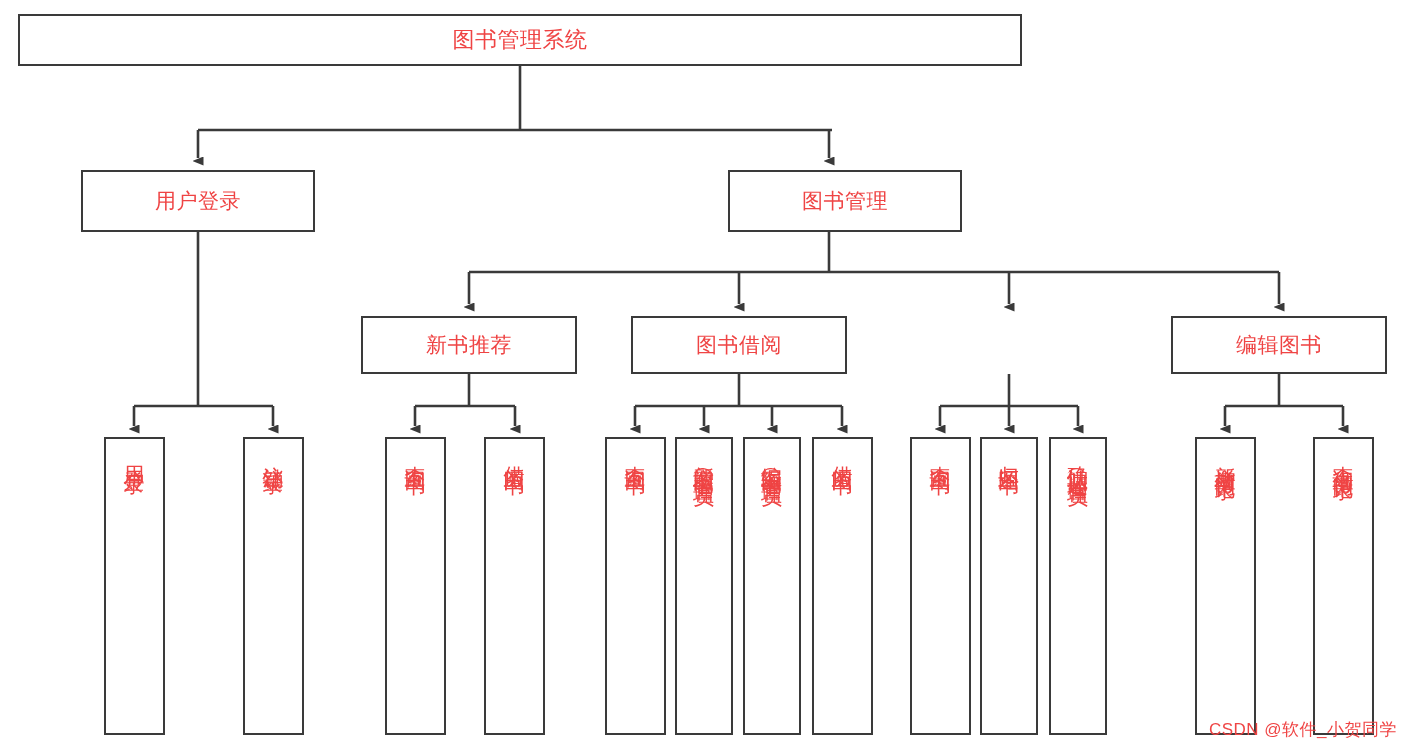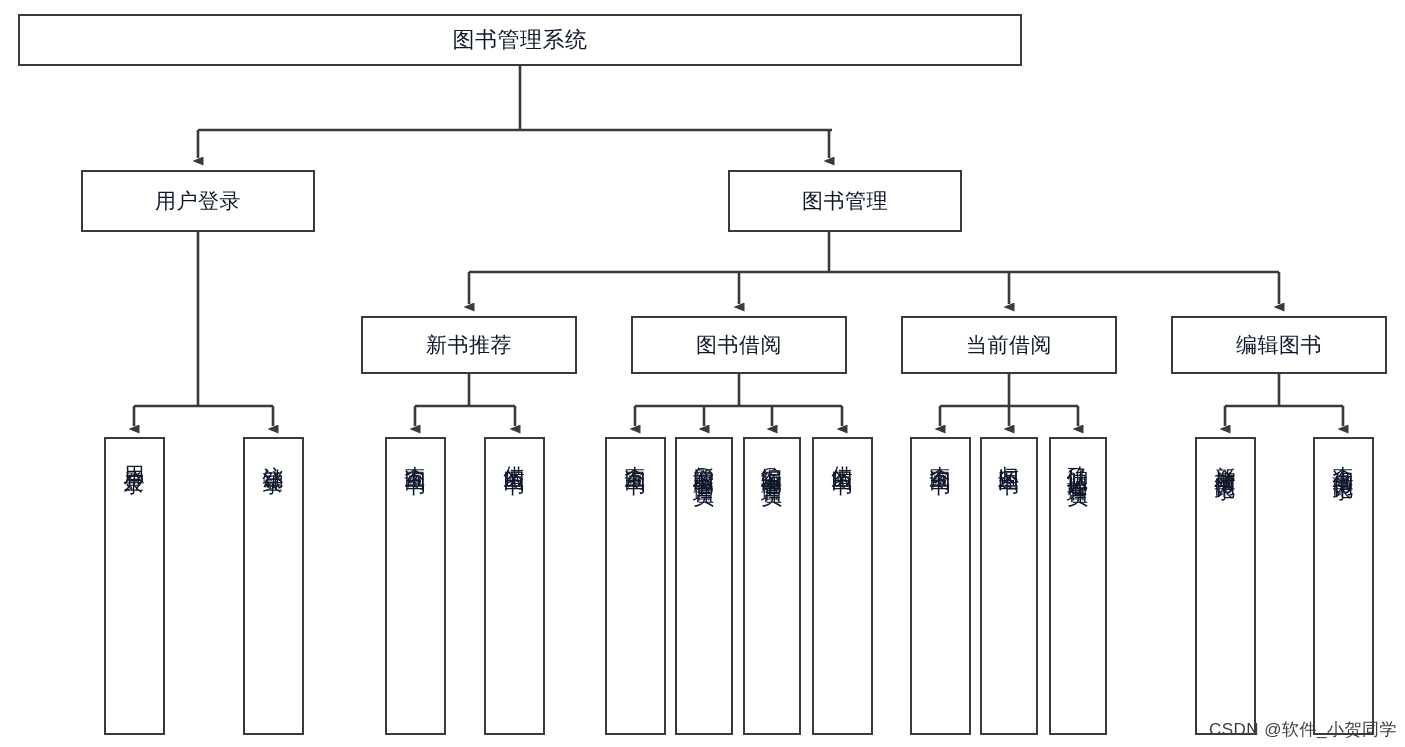--- a/index.html
+++ b/index.html
@@ -27,21 +27,21 @@
     pointer-events: none;
   }
   .node {
     position: absolute;
     box-sizing: border-box;
     background: #ffffff;
     border: 2px solid #3a3a3a;
     display: flex;
     align-items: center;
     justify-content: center;
-    color: #0f172a;
+    color: #ef4444;
   }
   .node-label {
     display: block;
     text-align: center;
     line-height: 1.15;
     white-space: nowrap;
   }
   
   .node.horiz .node-label {
     font-size: 21px;
@@ -62,21 +62,21 @@
     line-height: 1.0;
     letter-spacing: 3px;
     white-space: nowrap;
     text-align: left;
   }
   #watermark {
     position: absolute;
     right: 8px;
     bottom: 6px;
     font-size: 17px;
-    color: #404040;
+    color: #ef4444;
     letter-spacing: 0.5px;
     white-space: nowrap;
     user-select: none;
   }
 </style>
 </head>
 <body>
 
 <div id="diagram-root">
 
@@ -140,23 +140,20 @@
   <div class="node horiz" style="left:728px; top:170px; width:234px; height:62px;">
     <span class="node-label">图书管理</span>
   </div>
 
   <div class="node horiz" style="left:631px; top:316px; width:216px; height:58px;">
     <span class="node-label">图书借阅</span>
   </div>
   <div class="node horiz" style="left:361px; top:316px; width:216px; height:58px;">
     <span class="node-label">新书推荐</span>
   </div>
-  <div class="node horiz" style="left:901px; top:316px; width:216px; height:58px;">
-    <span class="node-label">当前借阅</span>
-  </div>
   <div class="node horiz" style="left:1171px; top:316px; width:216px; height:58px;">
     <span class="node-label">编辑图书</span>
   </div>
 
   <div class="node vert" style="left:104px; top:437px; width:61px; height:298px;">
     <span class="node-label">用户登录</span>
   </div>
   <div class="node vert" style="left:243px; top:437px; width:61px; height:298px;">
     <span class="node-label">注销登录</span>
   </div>

